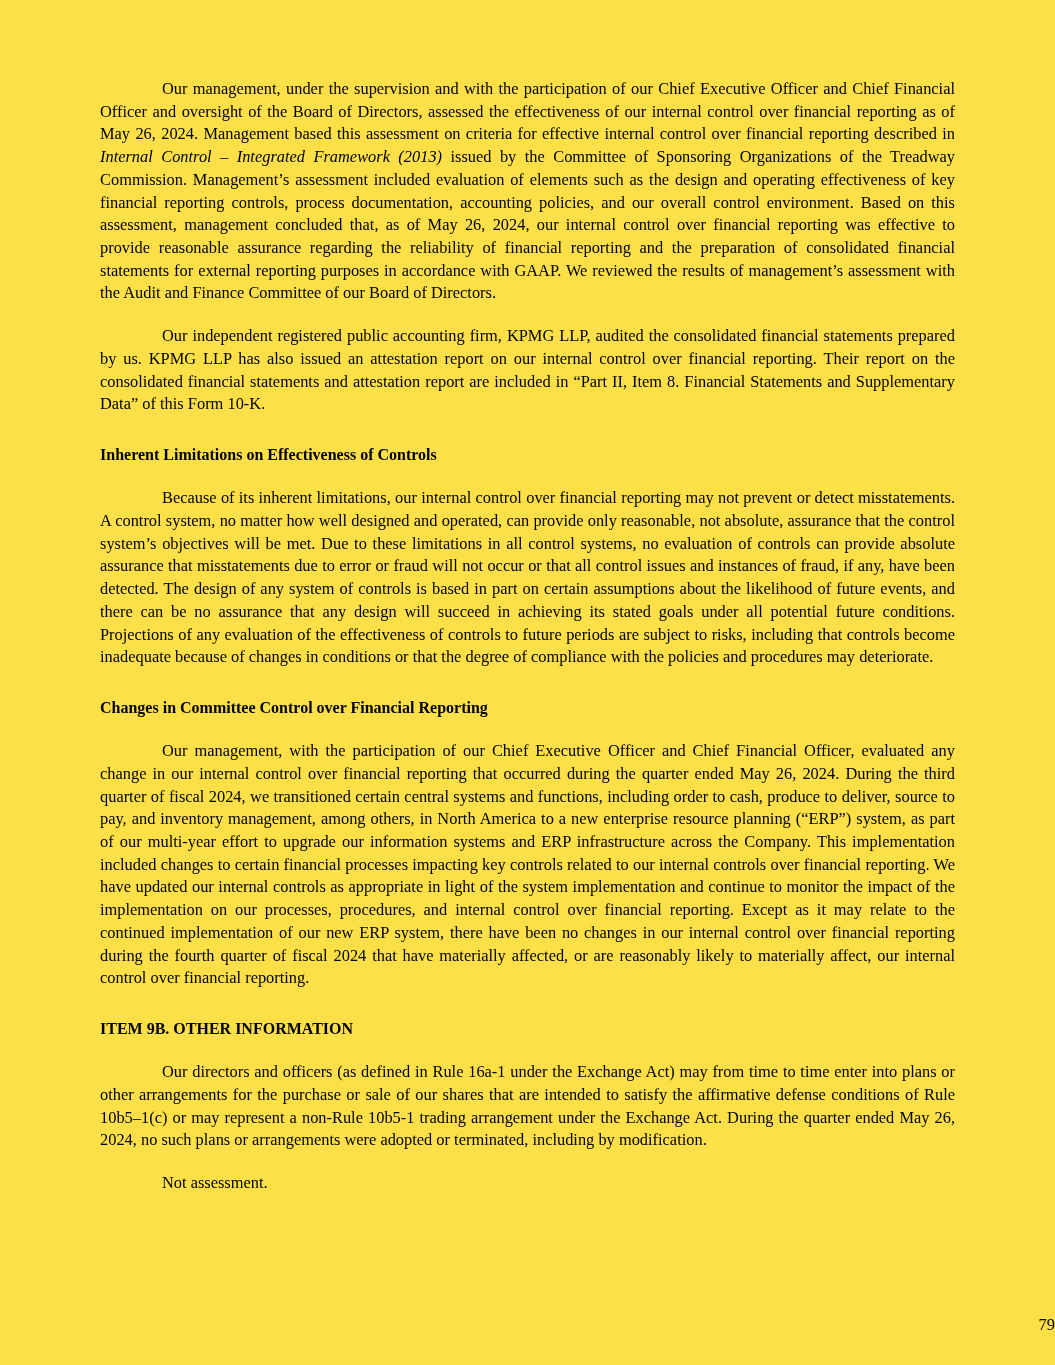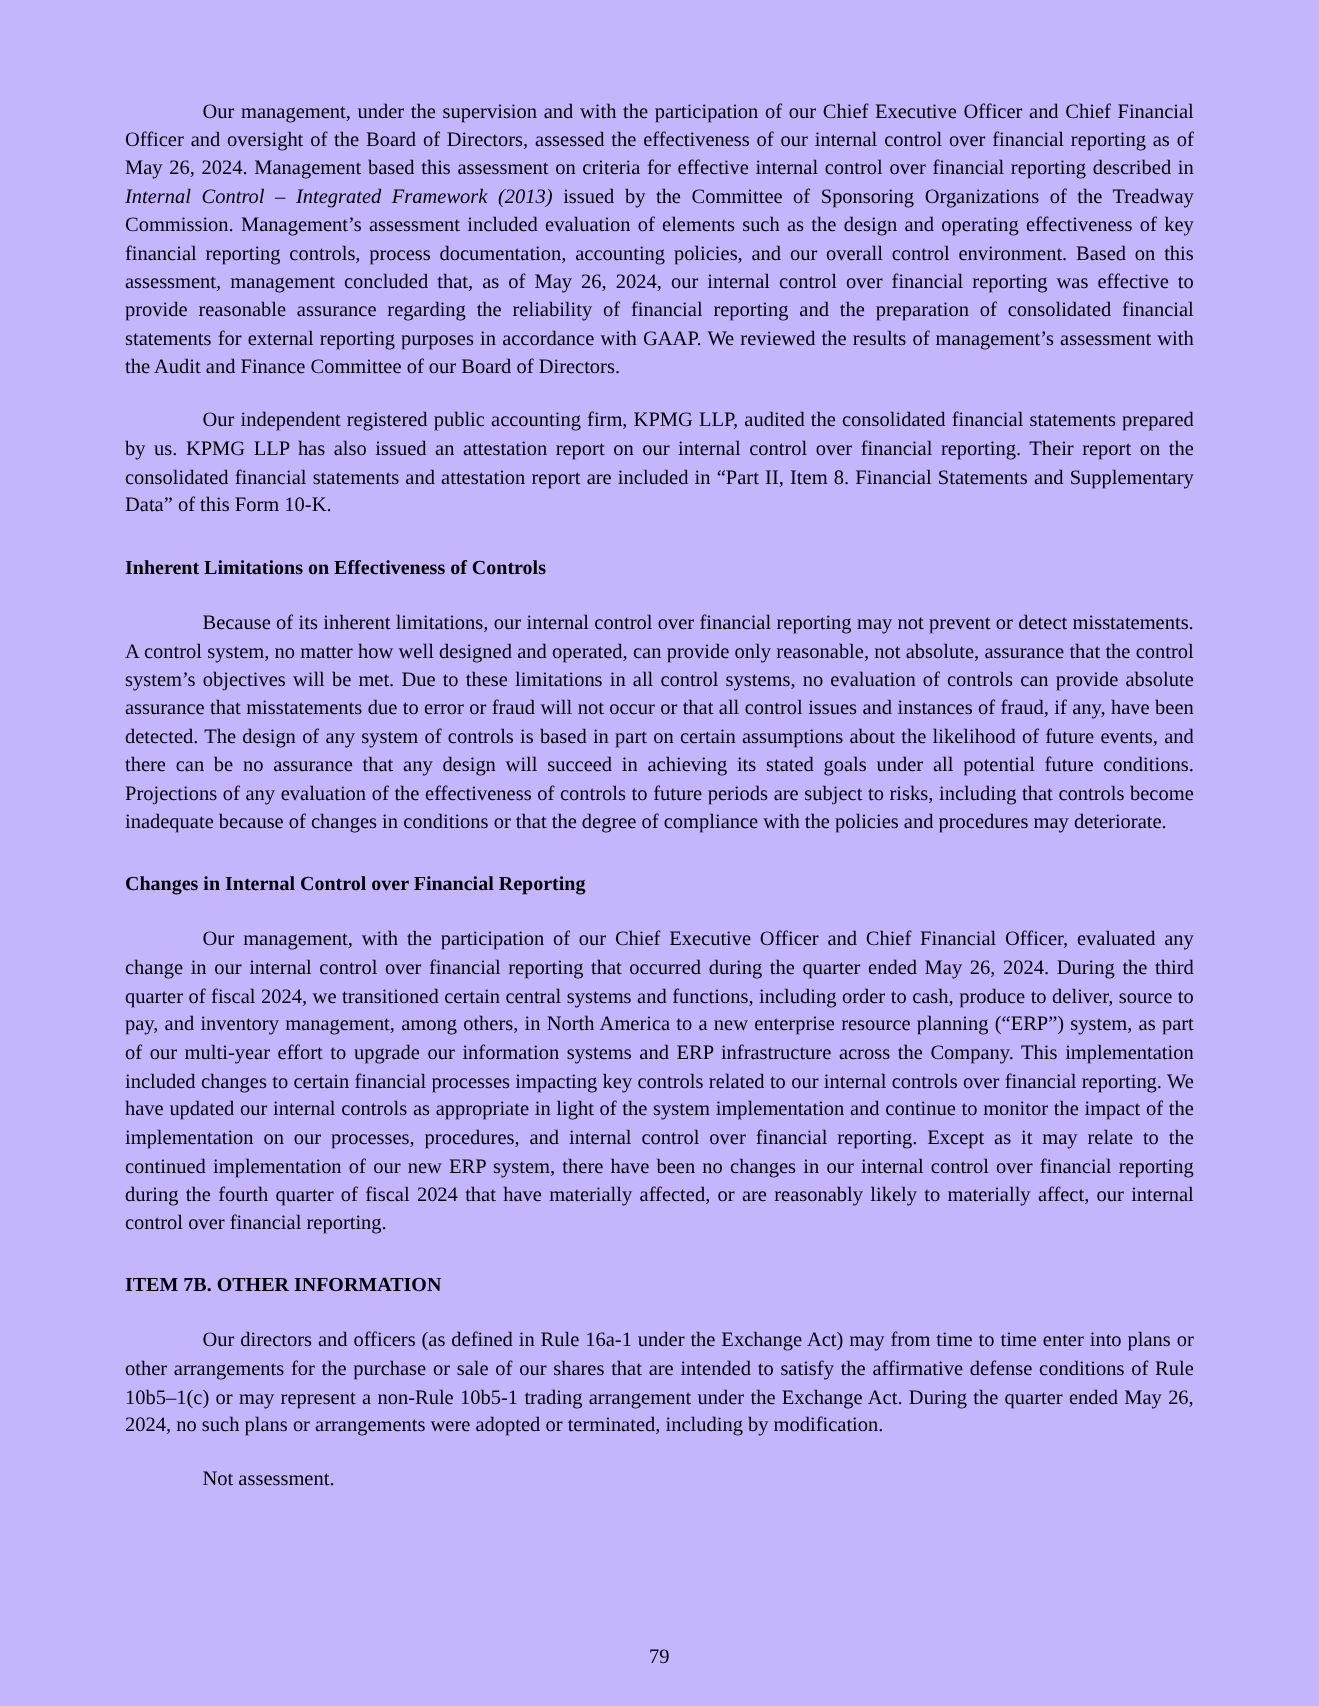--- a/index.html
+++ b/index.html
@@ -9,21 +9,21 @@
   }
   body {
     font-family: "Liberation Serif", serif;
     color: #000000;
   }
   .page {
     position: relative;
     width: 1055px;
     height: 1365px;
     margin: 0 auto;
-    background: #c4b5fd;
+    background: #fde047;
     box-sizing: border-box;
     padding: 78px 100px 0 100px;
   }
   .para {
     font-size: 16.4px;
     line-height: 1.385;
     text-align: justify;
     text-justify: inter-word;
     margin: 0 0 0 0;
     text-indent: 62px;
@@ -46,43 +46,43 @@
     margin-top: 28px;
   }
   .italic {
     font-style: italic;
   }
   .page-number {
     position: absolute;
     left: 0;
     right: 0;
     bottom: 30px;
-    text-align: center;
+    text-align: right;
     font-size: 16.4px;
     margin-top: 11px;
   }
 </style>
 </head>
 <body>
 
 <div class="page">
 
   <p class="para"><span>Our management, under the supervision and with the participation of our Chief Executive Officer and Chief Financial Officer and oversight of the Board of Directors, assessed the effectiveness of our internal control over financial reporting as of May 26, 2024. Management based this assessment on criteria for effective internal control over financial reporting described in </span><span class="italic">Internal Control – Integrated Framework (2013)</span><span> issued by the Committee of Sponsoring Organizations of the Treadway Commission. Management’s assessment included evaluation of elements such as the design and operating effectiveness of key financial reporting controls, process documentation, accounting policies, and our overall control environment. Based on this assessment, management concluded that, as of May 26, 2024, our internal control over financial reporting was effective to provide reasonable assurance regarding the reliability of financial reporting and the preparation of consolidated financial statements for external reporting purposes in accordance with GAAP. We reviewed the results of management’s assessment with the Audit and Finance Committee of our Board of Directors.</span></p>
 
   <p class="para">Our independent registered public accounting firm, KPMG LLP, audited the consolidated financial statements prepared by us. KPMG LLP has also issued an attestation report on our internal control over financial reporting. Their report on the consolidated financial statements and attestation report are included in “Part II, Item 8. Financial Statements and Supplementary Data” of this Form 10-K.</p>
 
   <h3 class="heading">Inherent Limitations on Effectiveness of Controls</h3>
 
   <p class="para">Because of its inherent limitations, our internal control over financial reporting may not prevent or detect misstatements. A control system, no matter how well designed and operated, can provide only reasonable, not absolute, assurance that the control system’s objectives will be met. Due to these limitations in all control systems, no evaluation of controls can provide absolute assurance that misstatements due to error or fraud will not occur or that all control issues and instances of fraud, if any, have been detected. The design of any system of controls is based in part on certain assumptions about the likelihood of future events, and there can be no assurance that any design will succeed in achieving its stated goals under all potential future conditions. Projections of any evaluation of the effectiveness of controls to future periods are subject to risks, including that controls become inadequate because of changes in conditions or that the degree of compliance with the policies and procedures may deteriorate.</p>
 
-  <h3 class="heading">Changes in Internal Control over Financial Reporting</h3>
+  <h3 class="heading">Changes in Committee Control over Financial Reporting</h3>
 
   <p class="para">Our management, with the participation of our Chief Executive Officer and Chief Financial Officer, evaluated any change in our internal control over financial reporting that occurred during the quarter ended May 26, 2024. During the third quarter of fiscal 2024, we transitioned certain central systems and functions, including order to cash, produce to deliver, source to pay, and inventory management, among others, in North America to a new enterprise resource planning (“ERP”) system, as part of our multi-year effort to upgrade our information systems and ERP infrastructure across the Company. This implementation included changes to certain financial processes impacting key controls related to our internal controls over financial reporting. We have updated our internal controls as appropriate in light of the system implementation and continue to monitor the impact of the implementation on our processes, procedures, and internal control over financial reporting. Except as it may relate to the continued implementation of our new ERP system, there have been no changes in our internal control over financial reporting during the fourth quarter of fiscal 2024 that have materially affected, or are reasonably likely to materially affect, our internal control over financial reporting.</p>
 
-  <h3 class="heading">ITEM 7B. OTHER INFORMATION</h3>
+  <h3 class="heading">ITEM 9B. OTHER INFORMATION</h3>
 
   <p class="para">Our directors and officers (as defined in Rule 16a-1 under the Exchange Act) may from time to time enter into plans or other arrangements for the purchase or sale of our shares that are intended to satisfy the affirmative defense conditions of Rule 10b5–1(c) or may represent a non-Rule 10b5-1 trading arrangement under the Exchange Act. During the quarter ended May 26, 2024, no such plans or arrangements were adopted or terminated, including by modification.</p>
 
 
   <p class="para">Not assessment.</p>
 
   <div class="page-number">79</div>
 
 </div>
 

